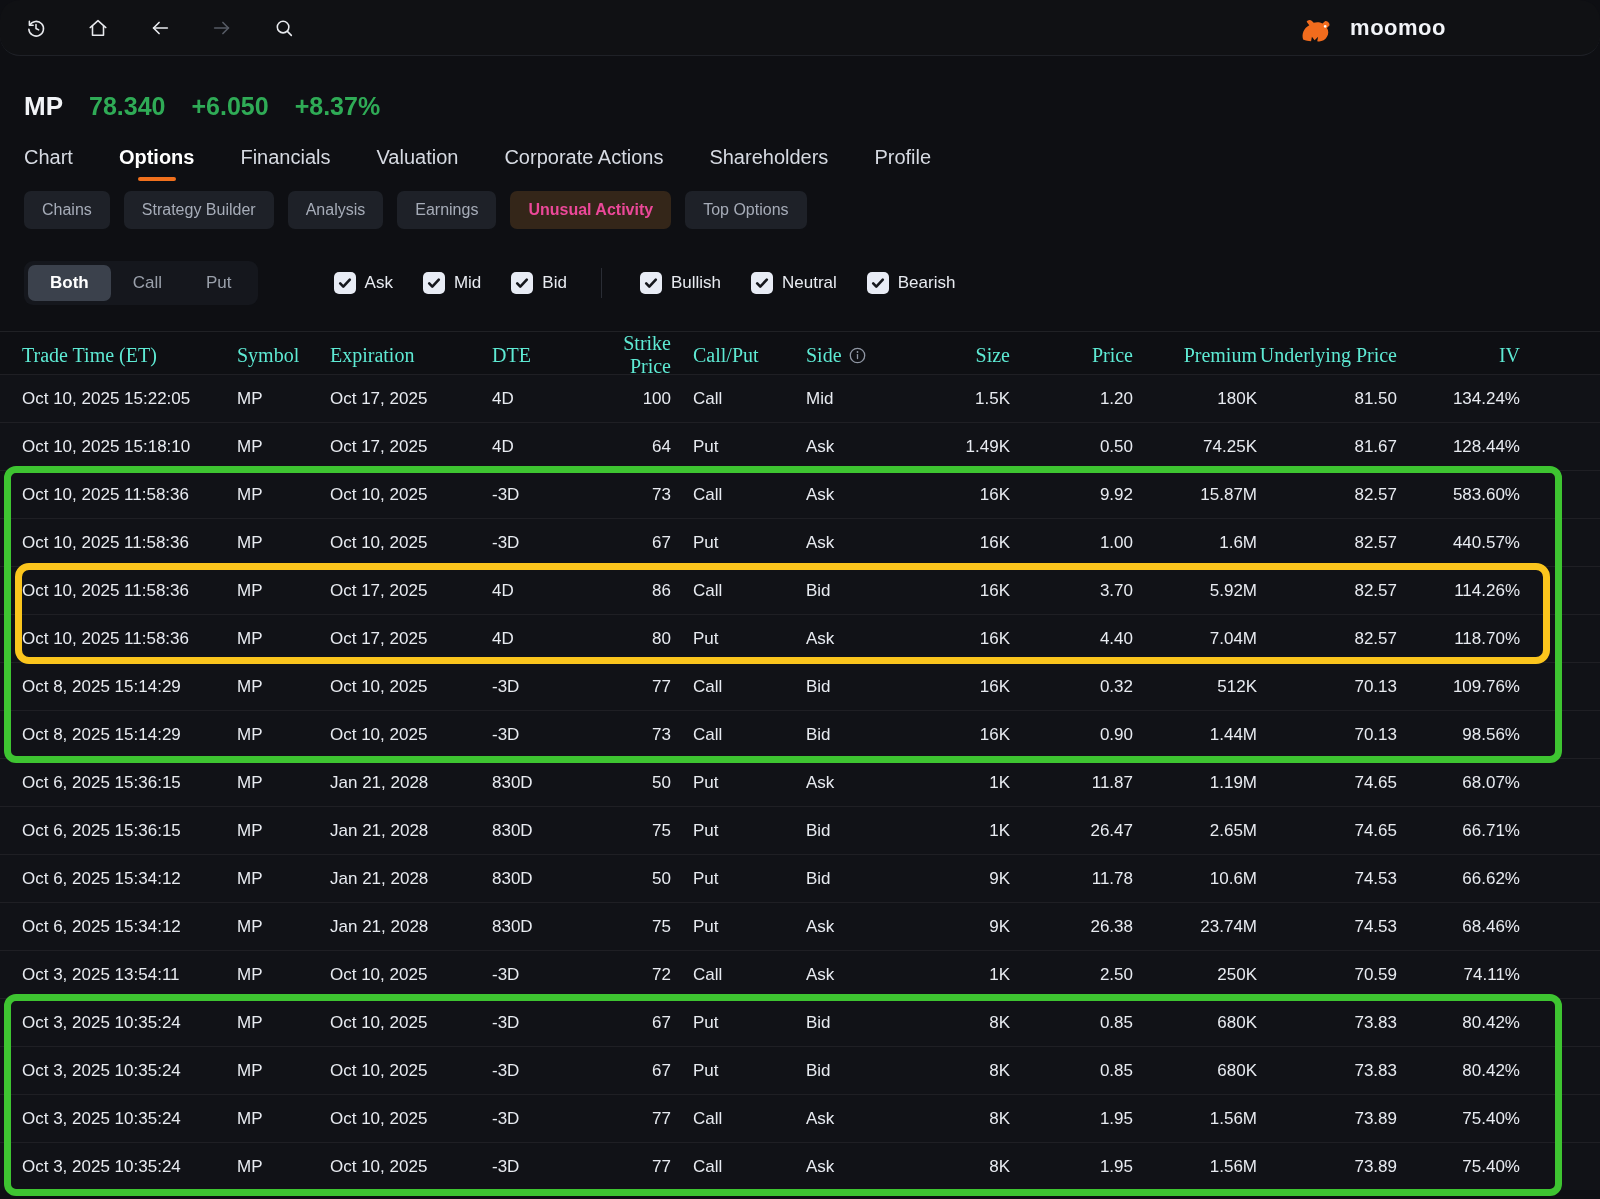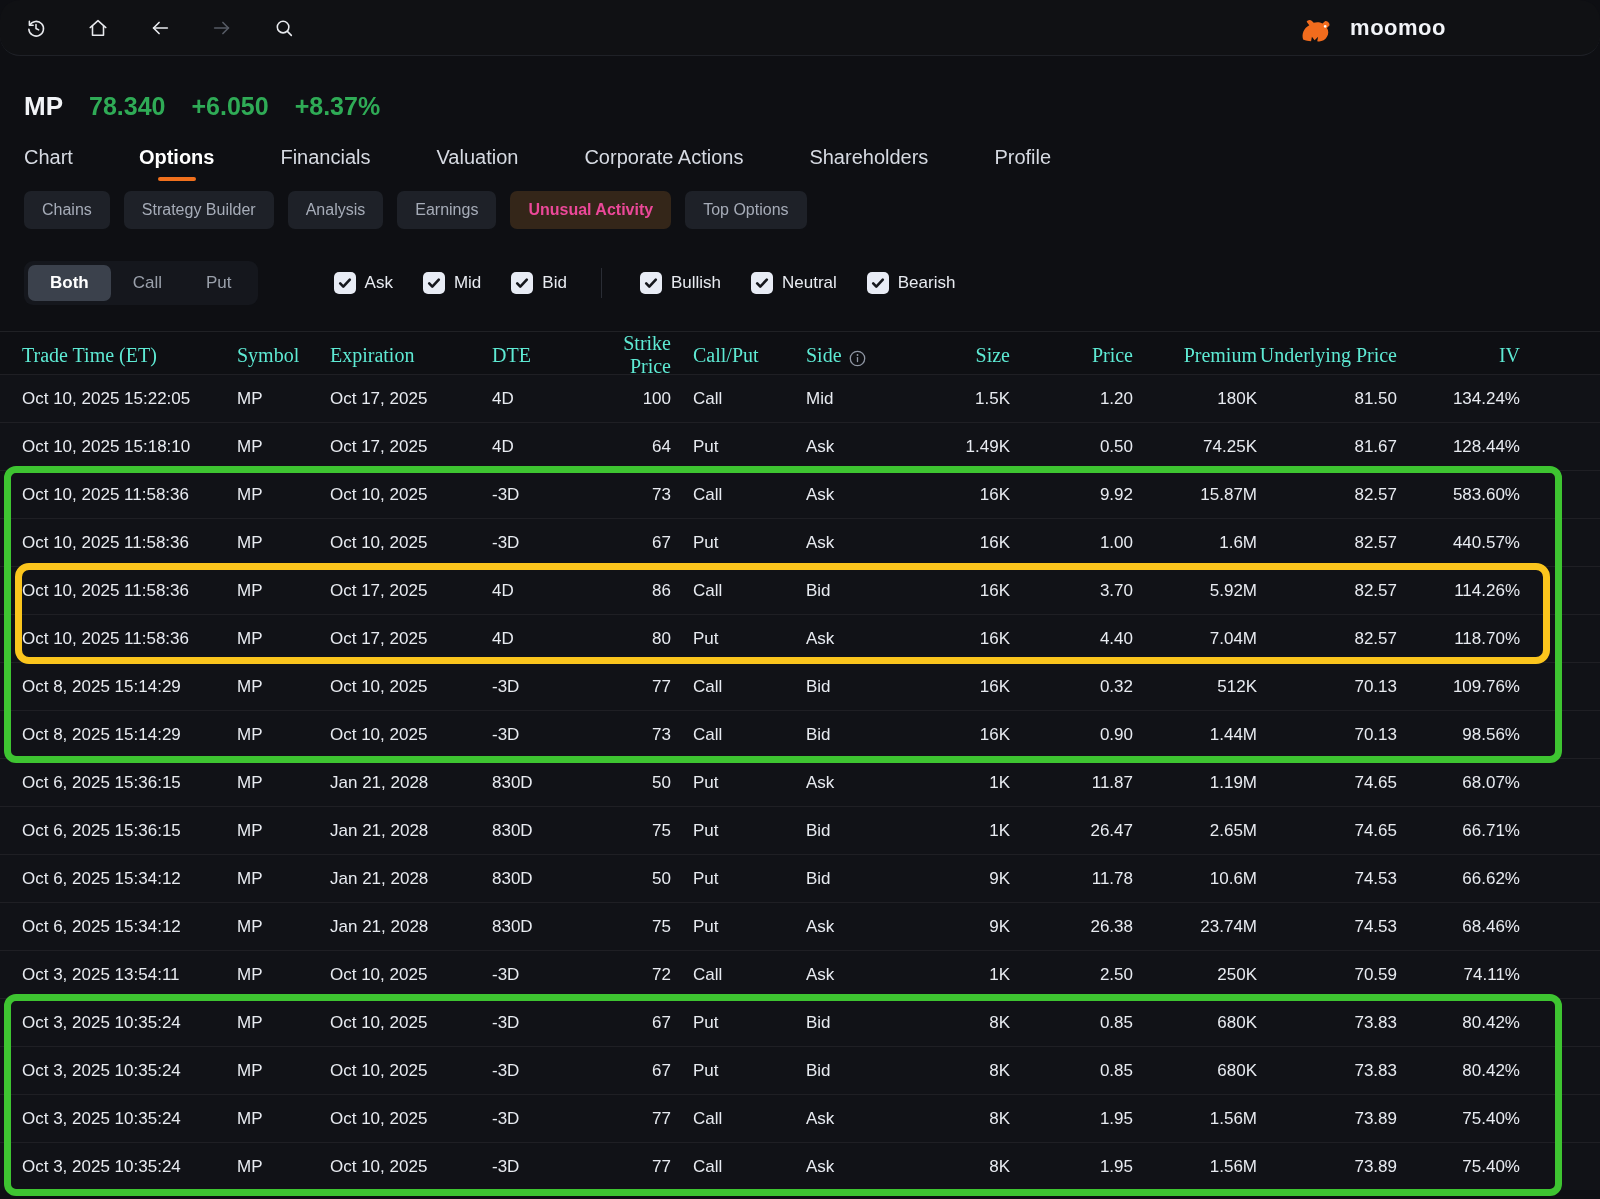--- a/index.html
+++ b/index.html
@@ -24,21 +24,21 @@
   .brand { display:flex; align-items:center; gap:9px; margin-right:130px; }
   .brand svg { width:44px; height:30px; }
   .brand-name { color:#f2f4f8; font-size:22px; font-weight:bold; letter-spacing:.5px; }
 
   
   .ticker { display:flex; align-items:baseline; gap:26px; padding:20px 24px 0 24px; }
   .ticker-symbol { font-size:26px; font-weight:bold; color:#f2f4f7; }
   .ticker-num { font-size:25px; font-weight:bold; color:#2fab56;margin-top:16px; }
 
   
-  .main-tabs { display:flex; gap:66px; padding:24px 24px 0 24px; }
+  .main-tabs { display:flex; gap:46px; padding:24px 24px 0 24px; }
   .main-tab { font-size:20px; color:#d6dae2; cursor:pointer; position:relative; padding-bottom:12px; }
   .main-tab.active { color:#ffffff; font-weight:bold; }
   .main-tab.active::after {
     content:""; position:absolute; left:50%; transform:translateX(-50%);
     bottom:0; width:38px; height:4px; border-radius:2px; background:#f0701d;
   }
 
   
   .sub-tabs { display:flex; gap:14px; padding:10px 12px 0 24px;align-items:center; }
   .pill {
@@ -78,21 +78,21 @@
   .grid > div:nth-child(11),
   .grid > div:nth-child(12) { text-align:right; }
   .grid > div:nth-child(6) { padding-left:22px; }
   .grid > div:nth-child(7) { padding-left:23px; }
 
   .thead {
     margin-top:26px; height:43px;
     border-top:1px solid rgba(255,255,255,0.08);
     color:#5eead4; font-size:20px;font-family:Liberation Serif, serif;
   }
-  .th-side { display:flex; align-items:flex-end; gap:7px; }
+  .th-side { display:flex; align-items:center; gap:7px; }
   .info-icon { width:17px; height:17px; display:inline-flex; cursor:pointer; }
   .info-icon svg { width:17px; height:17px; }
 
   .tbody { position:relative; }
   .trow {
     height:48px; font-size:17px; color:#e8ebf1;
     border-top:1px solid rgba(255,255,255,0.06);
     background:#111217;
     cursor:pointer;
   }

